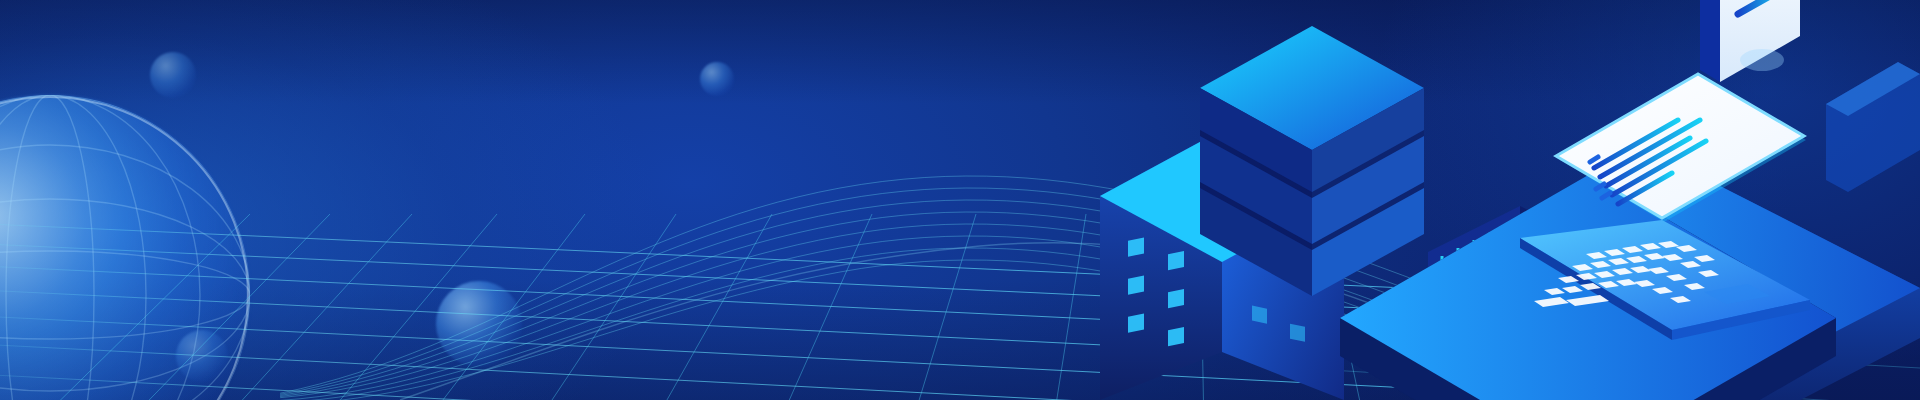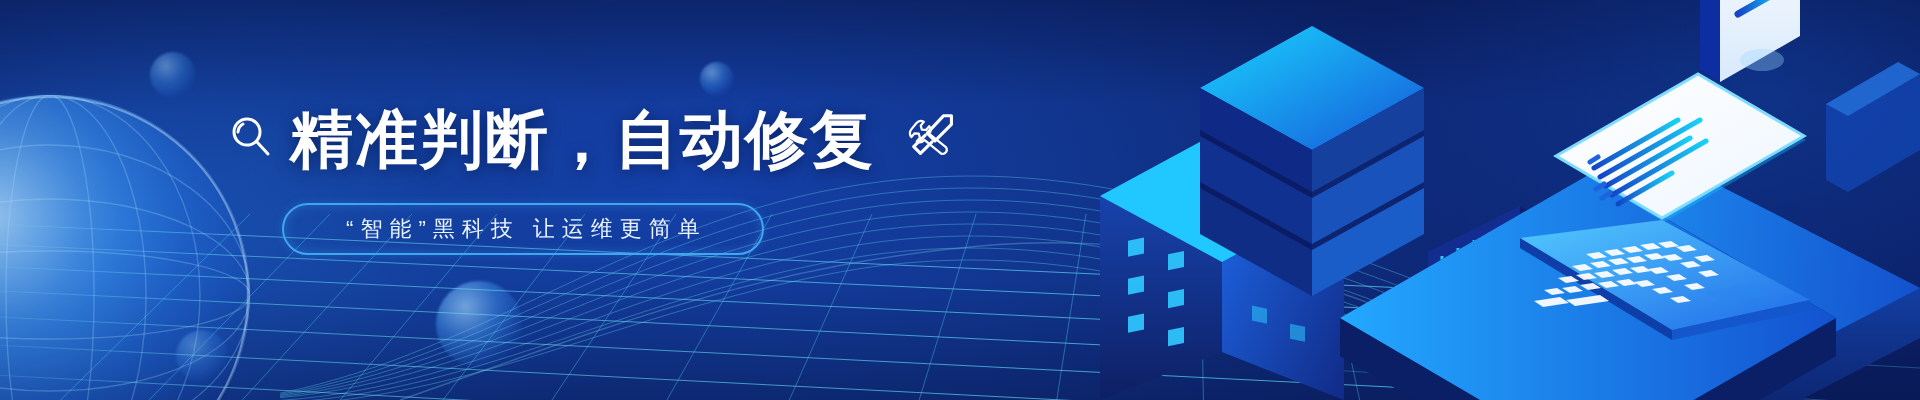--- a/index.html
+++ b/index.html
@@ -196,49 +196,20 @@
     </g>
     <g stroke="#4fd2f0" stroke-opacity="0.30" fill="none" stroke-width="1">
       <path d="M 1380 300 L 1700 130"></path>
       <path d="M 1450 300 L 1790 140"></path>
       <path d="M 1530 300 L 1880 152"></path>
       <path d="M 1330 205 L 1920 238"></path>
       <path d="M 1330 240 L 1920 276"></path>
     </g>
   </svg>
 
-  <div class="copy">
-
-    <div class="headline">
-
-      <span class="search-icon">
-        <svg width="46" height="46" viewBox="0 0 46 46" fill="none" stroke="#ffffff" stroke-width="3" stroke-linecap="round">
-          <circle cx="19" cy="18" r="13"></circle>
-          <path d="M15 10 a10 10 0 0 0 -5 8"></path>
-          <path d="M29 28 L40 40"></path>
-        </svg>
-      </span>
-
-      <span class="headline-text">精准判断，自动修复</span>
-
-      <span class="wrench-icon">
-        <svg width="62" height="62" viewBox="0 0 64 64" fill="none" stroke="#ffffff" stroke-width="3.2" stroke-linejoin="round" stroke-linecap="round">
-
-          <path d="M14 13 a9 9 0 0 1 11 -1 l-5 5 1 6 6 1 5 -5 a9 9 0 0 1 -1 11 l22 22 a6 6 0 0 1 -8 8 L23 38 a9 9 0 0 1 -11 1 l5 -5 -1 -6 -6 -1 -5 5 a9 9 0 0 1 1 -11 z" transform="rotate(-6 32 32) translate(-2 -2) scale(0.72) translate(10 12)"></path>
-
-          <path d="M42 10 l8 0 0 9 -17 17 -8 -8 z"></path>
-          <path d="M23 30 l-12 12 7 7 12 -12"></path>
-        </svg>
-      </span>
-    </div>
-
-    <div class="sub-pill">
-      <span class="sub-text">“智能”黑科技  让运维更简单</span>
-    </div>
-  </div>
 
   <svg class="illus" viewBox="0 0 920 400">
     <defs>
       <linearGradient id="gTopA" x1="0" y1="0" x2="1" y2="1">
         <stop offset="0%" stop-color="#1ad4ff"></stop>
           <stop offset="100%" stop-color="#1557d8"></stop>
       </linearGradient>
       <linearGradient id="gLeftA" x1="0" y1="0" x2="0" y2="1">
         <stop offset="0%" stop-color="#1a4ec4"></stop>
           <stop offset="100%" stop-color="#0e1f63"></stop>

